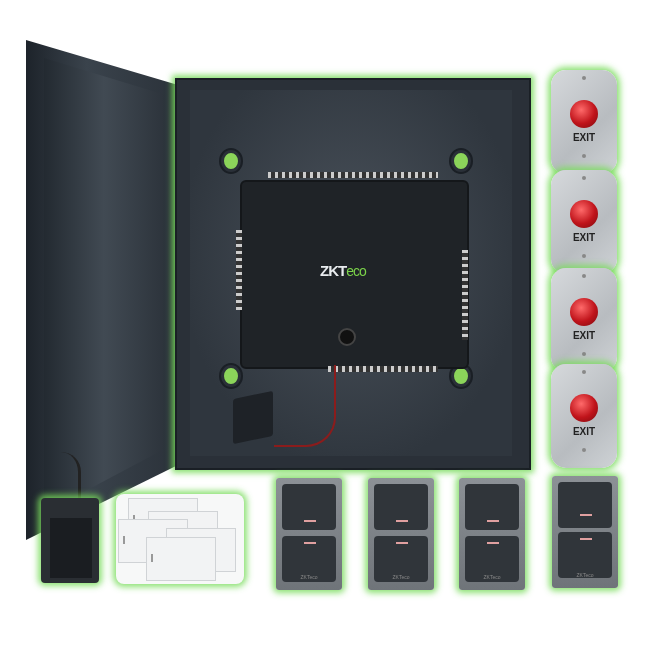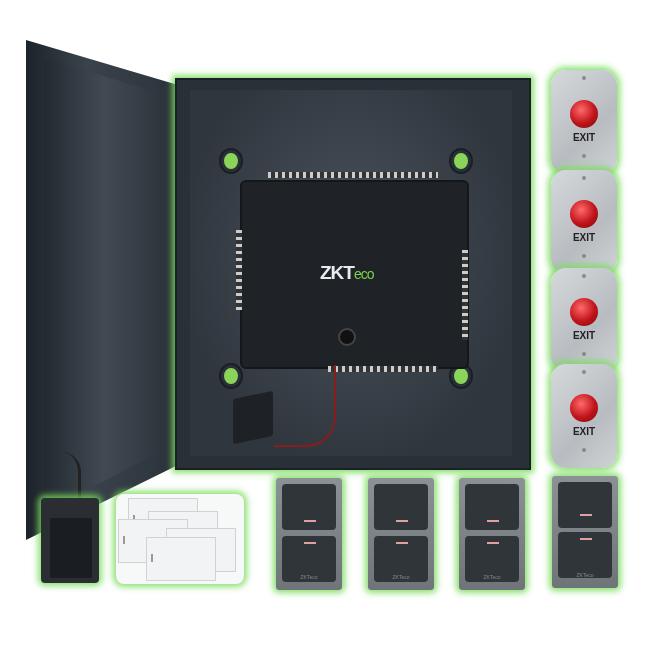--- a/index.html
+++ b/index.html
@@ -49,21 +49,21 @@
 <div class="abs keyhole" style="left:221px;top:150px;"></div>
 <div class="abs keyhole" style="left:451px;top:150px;"></div>
 <div class="abs keyhole" style="left:221px;top:365px;"></div>
 <div class="abs keyhole" style="left:451px;top:365px;"></div>
 
 <div class="abs board"></div>
 <div class="abs term" style="left:268px;top:172px;width:170px;"></div>
 <div class="abs term" style="left:328px;top:366px;width:110px;"></div>
 <div class="abs term" style="left:236px;top:230px;width:6px;height:80px;background:repeating-linear-gradient(#ccc 0 3px,#333 3px 7px);"></div>
 <div class="abs term" style="left:462px;top:250px;width:6px;height:90px;background:repeating-linear-gradient(#ccc 0 3px,#333 3px 7px);"></div>
-<div class="abs logo"><span style="color:#e9ecef;font-size:19px;font-weight:bold;">ZKT</span><span>eco</span></div>
+<div class="abs logo"><span style="color:#e9ecef;font-size:15px;font-weight:bold;">ZKT</span><span>eco</span></div>
 <div class="abs" style="left:338px;top:328px;width:14px;height:14px;border-radius:50%;background:#111;border:2px solid #444;"></div>
 
 <div class="abs psu"></div>
 <div class="abs wire"></div>
 
 <div class="abs exit glow" style="left:551px;top:70px;">
   <div class="screw" style="top:6px;"></div>
   <div class="btn"></div>
   <div class="lbl">EXIT</div>
   <div class="screw" style="top:84px;"></div>

